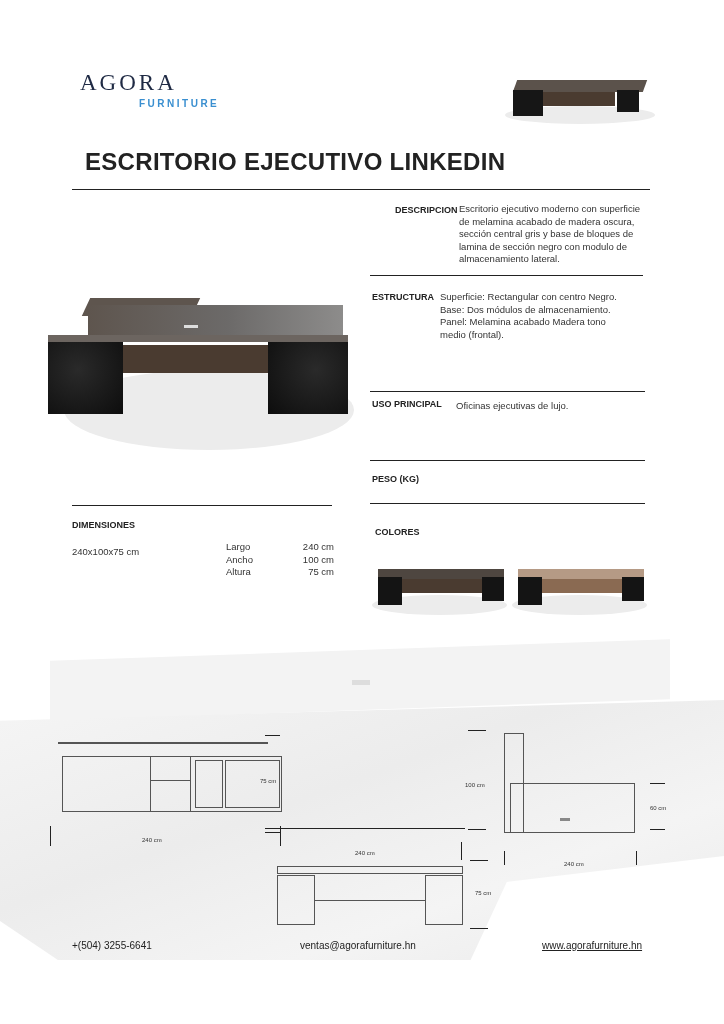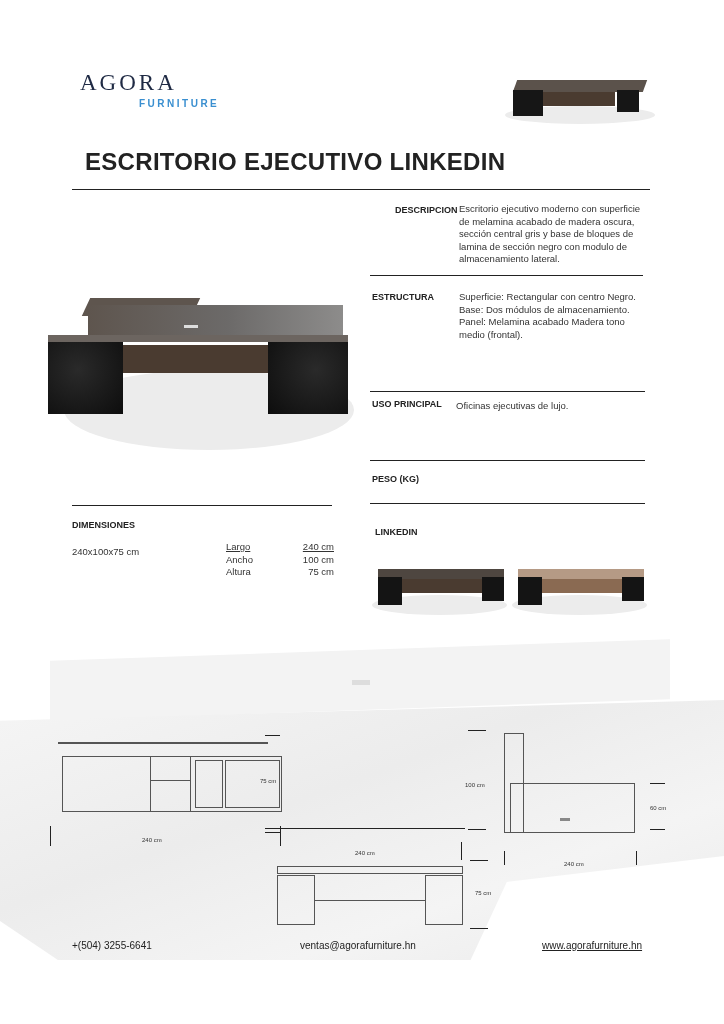--- a/index.html
+++ b/index.html
@@ -65,55 +65,55 @@
 <div class="abs text" style="left:459px; top:203px; width:215px;">
   <div>Escritorio ejecutivo moderno con superficie</div>
   <div>de melamina acabado de madera oscura,</div>
   <div>sección central gris y base de bloques de</div>
   <div>lamina de sección negro con modulo de</div>
   <div>almacenamiento lateral.</div>
 </div>
 <div class="abs hr" style="left:370px; top:275px; width:273px;"></div>
 
 <div class="abs label" style="left:372px; top:292px;">ESTRUCTURA</div>
-<div class="abs text" style="left:459px; top:291px; width:215px;">
+<div class="abs text" style="left:440px; top:291px; width:215px;">
   <div>Superficie: Rectangular con centro Negro.</div>
   <div>Base: Dos módulos de almacenamiento.</div>
   <div>Panel: Melamina acabado Madera tono</div>
   <div>medio (frontal).</div>
 </div>
 <div class="abs hr" style="left:370px; top:391px; width:275px;"></div>
 
 <div class="abs label" style="left:372px; top:399px;">USO PRINCIPAL</div>
 <div class="abs text" style="left:456px; top:400px;">Oficinas ejecutivas de lujo.</div>
 <div class="abs hr" style="left:370px; top:460px; width:275px;"></div>
 
 <div class="abs label" style="left:372px; top:474px;">PESO (KG)</div>
 <div class="abs text" style="left:456px; top:474px;"></div>
 <div class="abs hr" style="left:370px; top:503px; width:275px;"></div>
 
 <div class="abs hr" style="left:72px; top:505px; width:260px;"></div>
 <div class="abs label" style="left:72px; top:520px;">DIMENSIONES</div>
 <div class="abs text" style="left:72px; top:546px;">240x100x75 cm</div>
 <div class="abs text" style="left:226px; top:541px; width:108px; line-height:12.5px;">
-  <div style="display:flex; justify-content:space-between;text-decoration:underline;">
+  <div style="display:flex; justify-content:space-between;">
     <span>Largo</span>
       <span>240 cm</span>
   </div>
   <div style="display:flex; justify-content:space-between;">
     <span>Ancho</span>
       <span>100 cm</span>
   </div>
   <div style="display:flex; justify-content:space-between;">
     <span>Altura</span>
       <span>75 cm</span>
   </div>
 </div>
 
-<div class="abs label" style="left:375px; top:527px;">LINKEDIN</div>
+<div class="abs label" style="left:375px; top:527px;">COLORES</div>
 <div class="abs" style="left:372px; top:565px; width:135px; height:50px;">
   <div class="abs shadow-ellipse" style="left:0; top:30px; width:135px; height:20px;"></div>
   <div class="abs" style="left:6px; top:4px; width:126px; height:10px; background:#4e4640;"></div>
   <div class="abs" style="left:6px; top:12px; width:24px; height:28px; background:#141414;"></div>
   <div class="abs" style="left:30px; top:14px; width:80px; height:14px; background:#4a3b30;"></div>
   <div class="abs" style="left:110px; top:12px; width:22px; height:24px; background:#141414;"></div>
 </div>
 <div class="abs" style="left:512px; top:565px; width:135px; height:50px;">
   <div class="abs shadow-ellipse" style="left:0; top:30px; width:135px; height:20px;"></div>
   <div class="abs" style="left:6px; top:4px; width:126px; height:10px; background:#b59a85;"></div>

